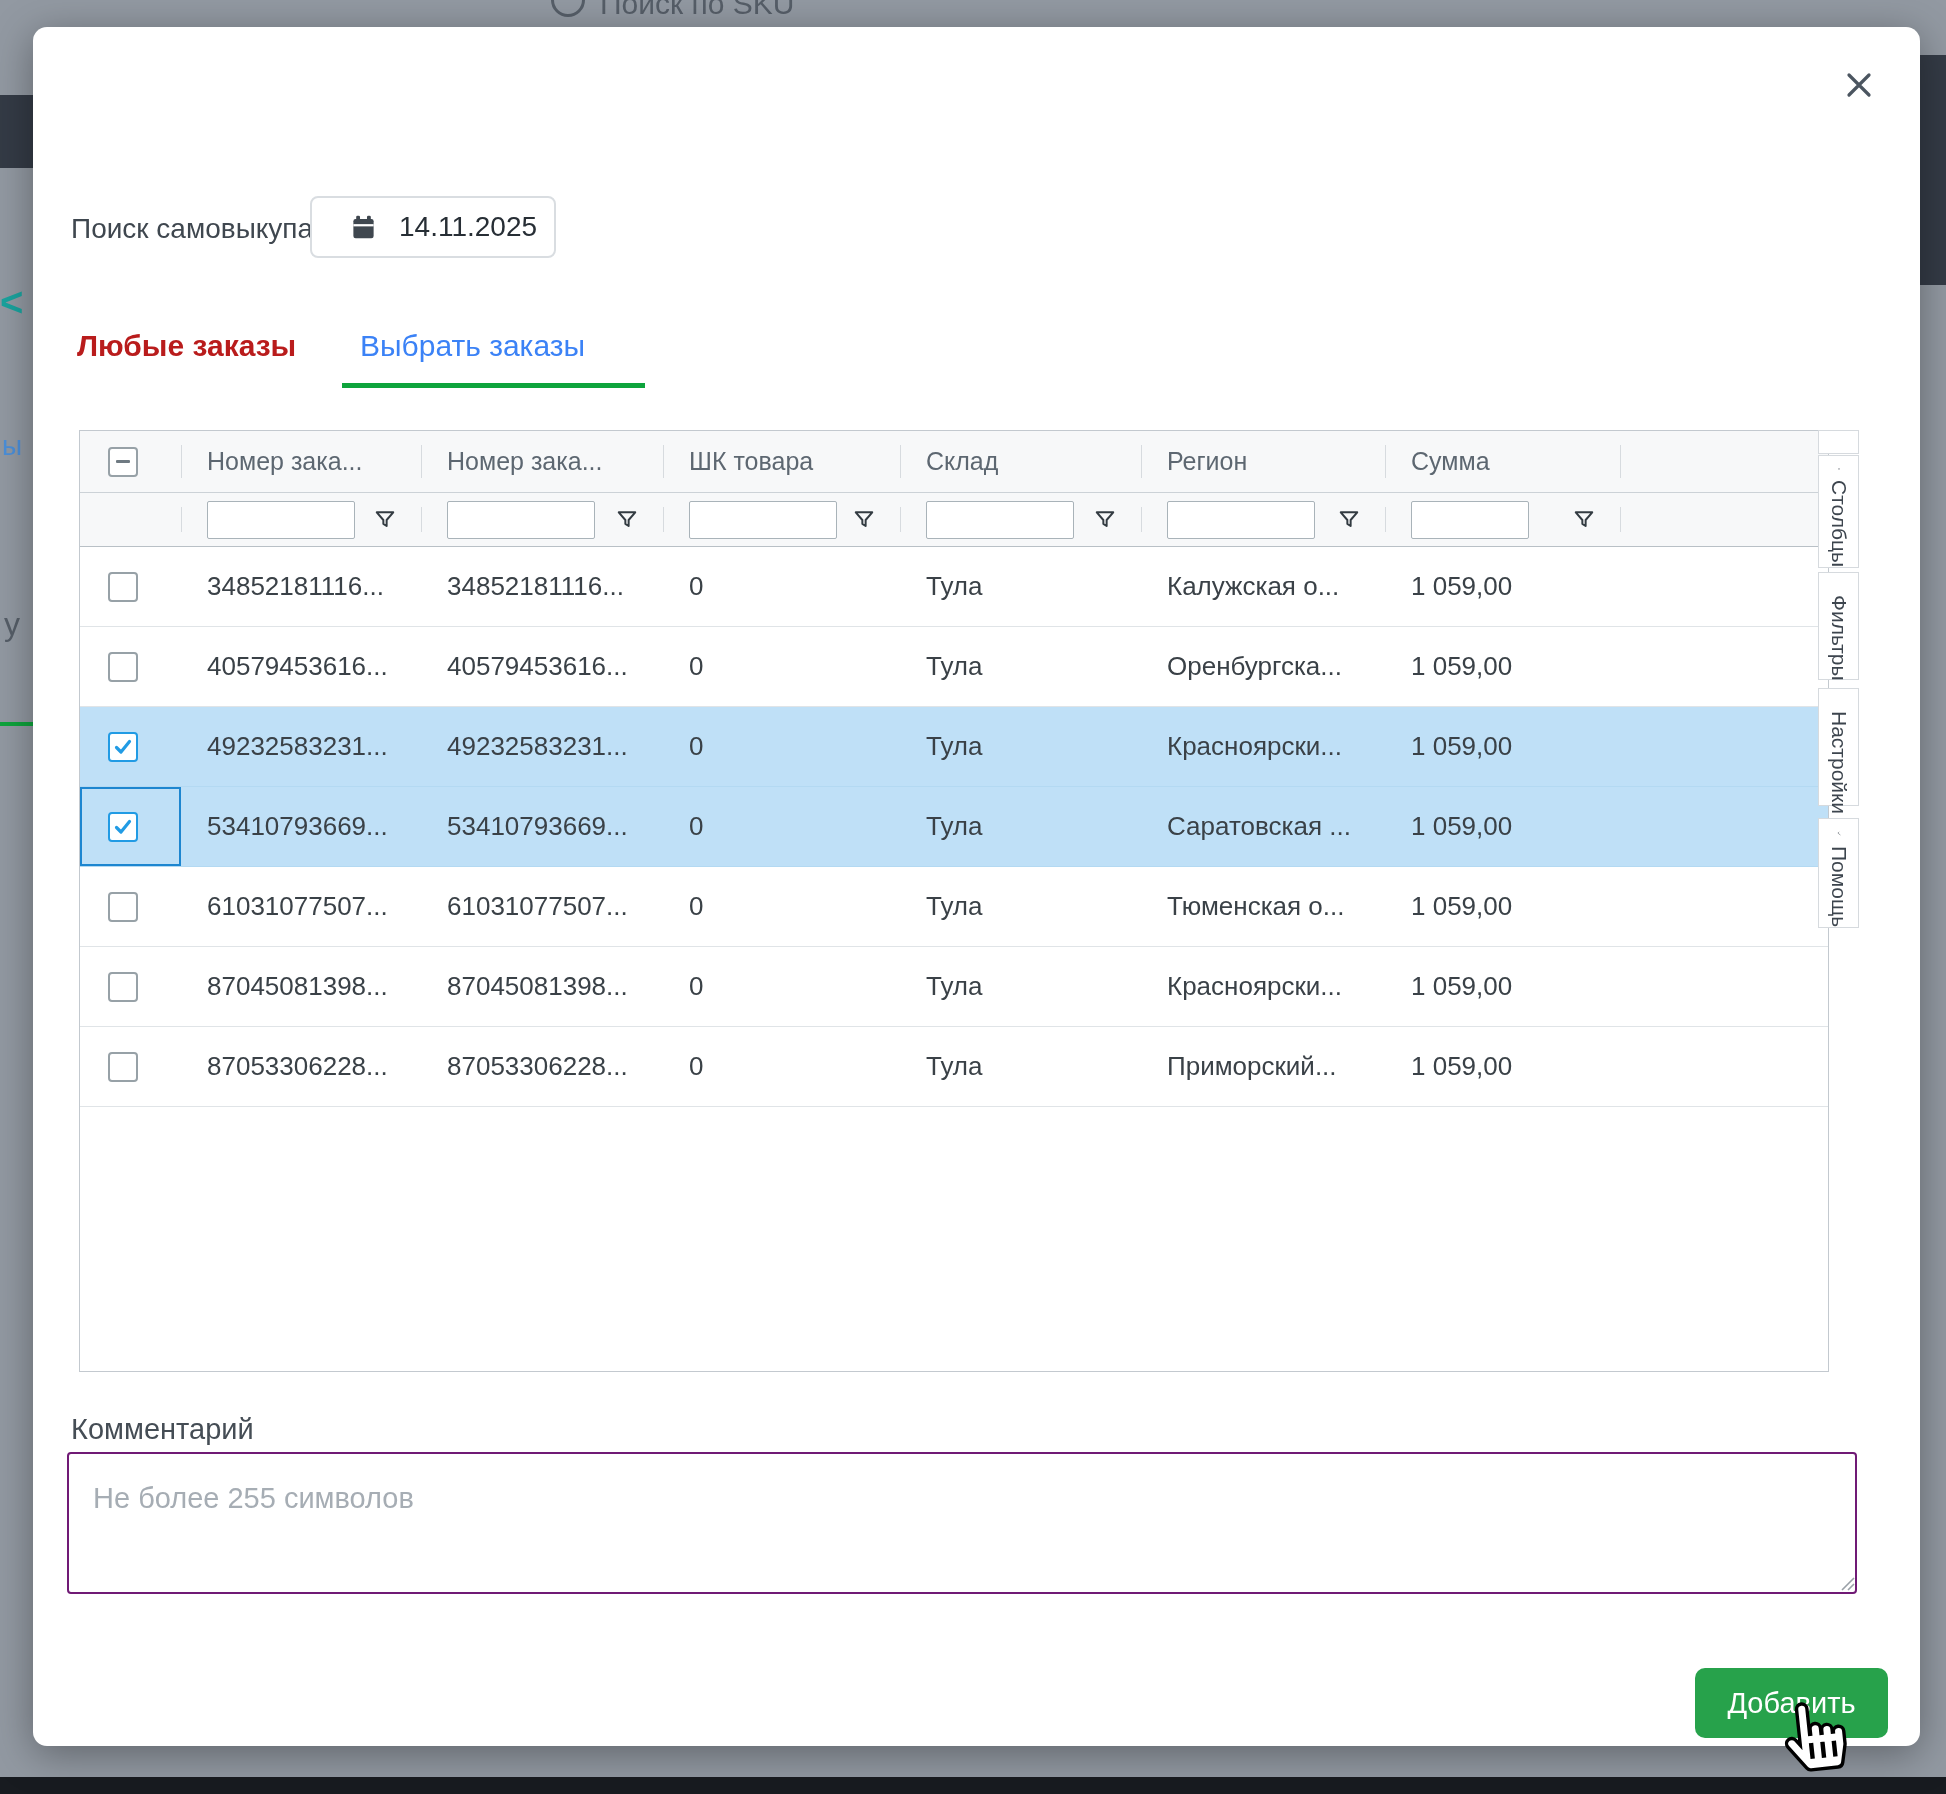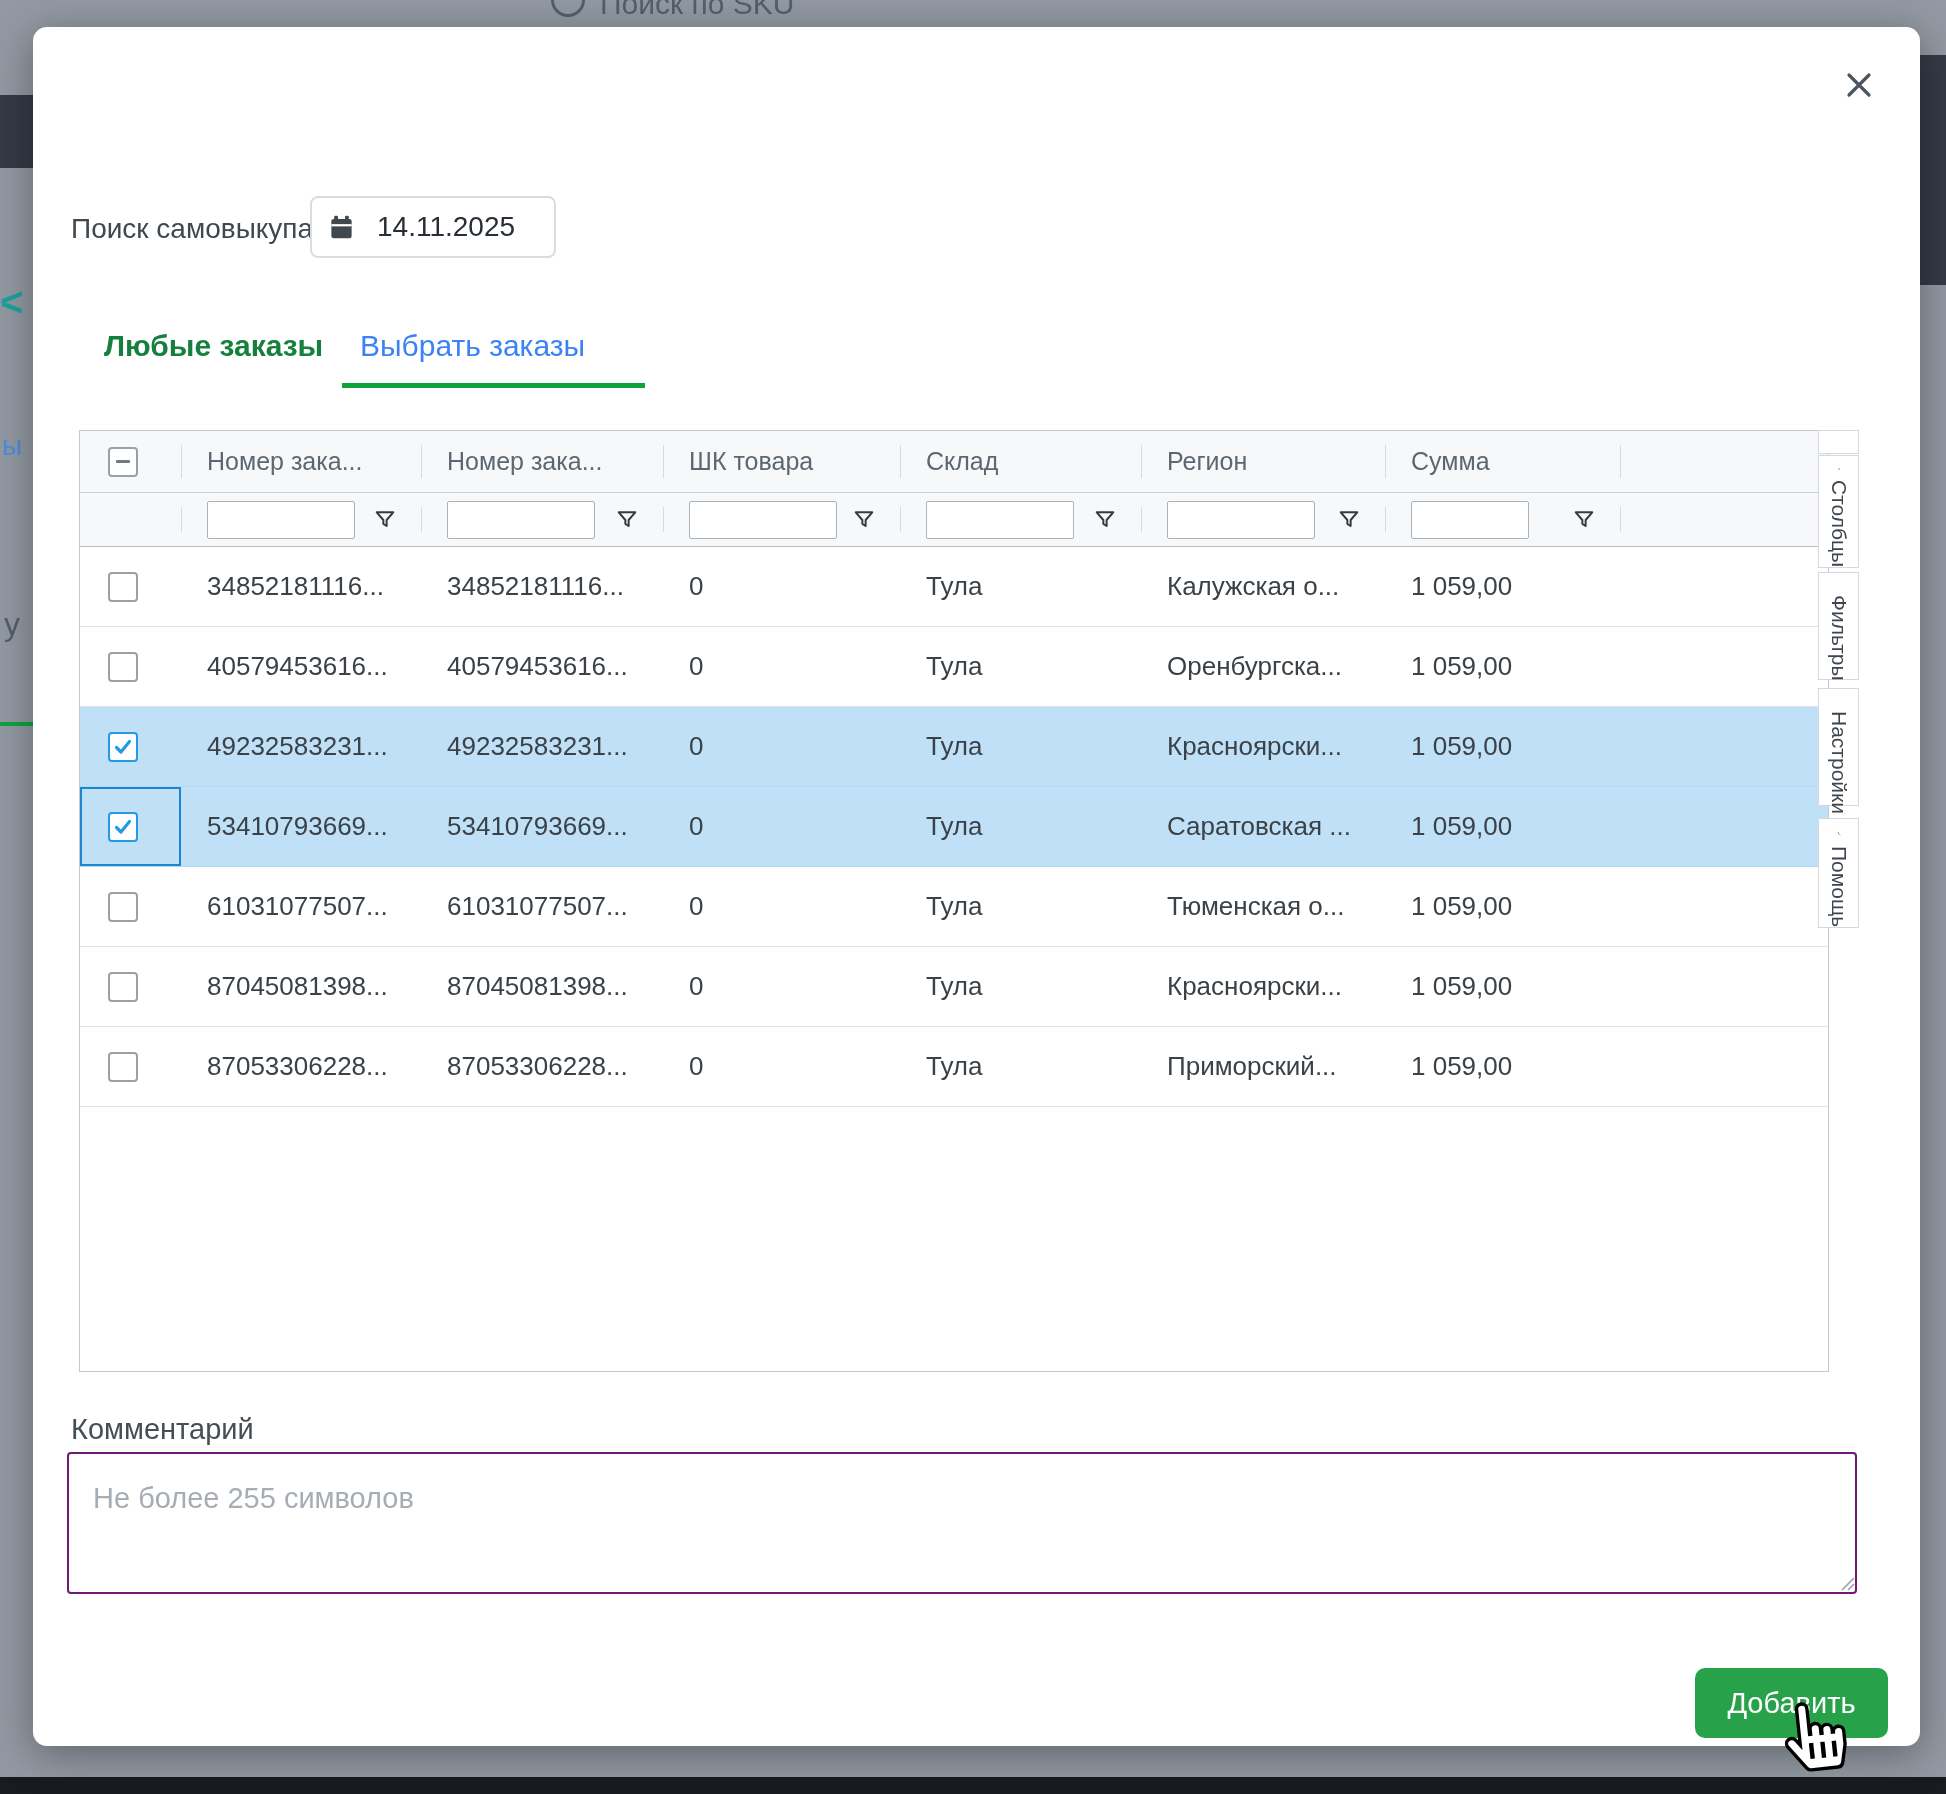--- a/index.html
+++ b/index.html
@@ -18,25 +18,25 @@
   
   .modal{position:absolute;left:33px;top:27px;width:1887px;height:1719px;background:#fff;
          border-radius:14px;box-shadow:0 8px 40px rgba(0,0,0,.35);}
   .modal-title{position:absolute;left:38px;top:32px;font-size:40px;font-weight:600;color:#21262c;}
   .close-btn{position:absolute;left:1806px;top:38px;width:40px;height:40px;cursor:pointer;
              display:flex;align-items:center;justify-content:center;}
   
   .date-label{position:absolute;left:38px;top:186px;font-size:28px;color:#3f474f;}
   .date-box{position:absolute;left:277px;top:169px;width:246px;height:62px;border:2px solid #d9dde1;
             border-radius:8px;box-sizing:border-box;display:flex;align-items:center;gap:22px;
-            padding-left:16px;background:#fff;}
+            padding-left:38px;background:#fff;}
   .date-value{font-size:28px;color:#272e35;}
   
   .tab{position:absolute;top:302px;font-size:30px;}
-  .tab-inactive{left:44px;color:#15803d;font-weight:600;margin-left:27px;}
+  .tab-inactive{left:44px;color:#b91c1c;font-weight:600;}
   .tab-active{left:327px;color:#3b82f6;font-weight:400;}
   .tab-underline{position:absolute;left:309px;top:356px;width:303px;height:5px;background:#0ea43c;}
   
   .grid{position:absolute;left:46px;top:403px;width:1750px;height:942px;border:1px solid #c3c9cf;
         box-sizing:border-box;background:#fff;overflow:hidden;}
   .grow{display:grid;grid-template-columns:101px 240px 242px 237px 241px 244px 235px 1fr;}
   .grid-header{height:62px;background:#f7f8f9;border-bottom:1px solid #ccd2d7;box-sizing:border-box;}
   .hcell{position:relative;display:flex;align-items:center;padding-left:26px;font-size:25px;
          font-weight:500;color:#5d6771;}
   .hcell:not(:first-child)::before,.fcell:not(:first-child)::before{

